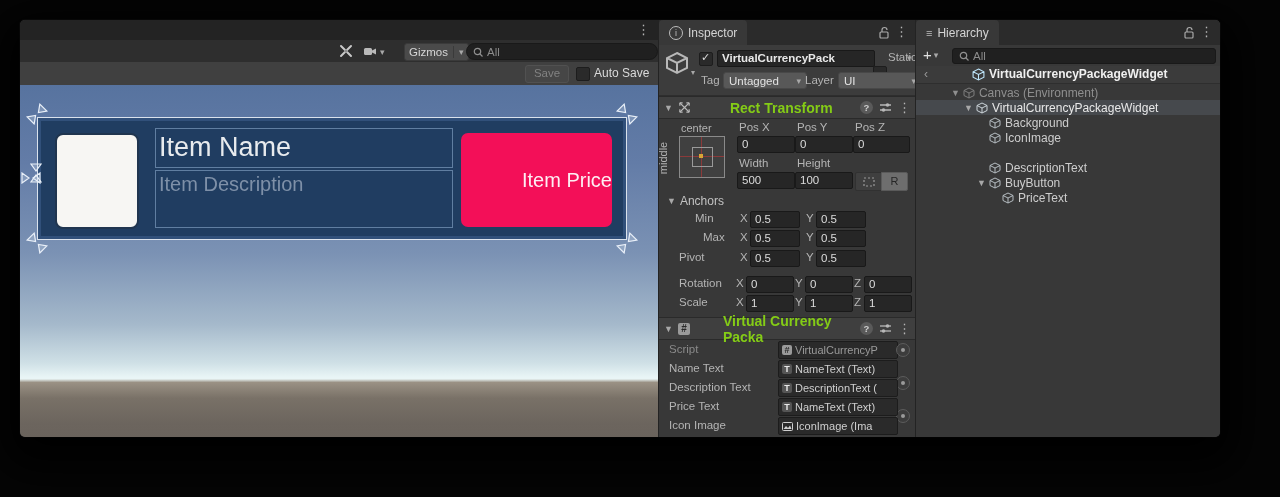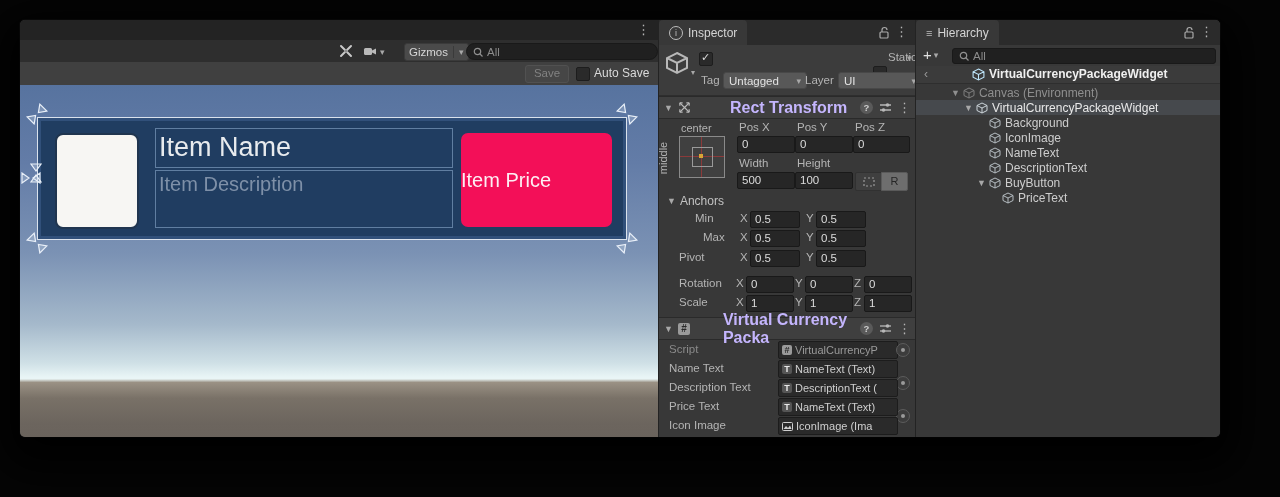--- a/index.html
+++ b/index.html
@@ -24,34 +24,34 @@
   .cbx{width:12px;height:12px;background:#2a2a2a;border:1px solid #1d1d1d;border-radius:2px;position:relative;cursor:pointer;}
   .cbx.on::after{content:"✓";position:absolute;left:1px;top:-2px;color:#dcdcdc;font-size:11px;}
   .viewport{left:0;top:65px;width:638px;height:352px;cursor:crosshair;
     background:linear-gradient(180deg,#57739f 0%,#637ca7 22%,#7b92b4 48%,#a5b9cb 68%,#cfe0e6 79%,#e9f5f6 83%,#e9f5f6 83.5%,#9a9184 84.5%,#797167 89%,#6c655e 96%,#6a635c 100%);}
   
   .widget{left:17px;top:97px;width:588px;height:121px;border:1px solid rgba(238,244,252,.9);
           background:#203d61;box-shadow:inset 0 0 0 3px #31507a;}
   .wbox{position:absolute;border:1px solid rgba(150,180,215,.55);}
   .icon-img{left:17px;top:15px;width:80px;height:92px;background:#f7f6f3;border:2px solid #20354f;border-radius:8px;}
   .price-btn{left:423px;top:15px;width:151px;height:94px;background:#f30f58;border-radius:7px;color:#fdeef3;
-             font-size:20px;display:flex;align-items:center;justify-content:flex-start;cursor:pointer;}
+             font-size:20px;display:flex;align-items:center;justify-content:flex-end;cursor:pointer;}
   .gizmo{width:22px;height:12px;}
   
   .panel{top:0;height:417px;background:#383838;border-left:1px solid #232323;}
   .tabbar{left:0;top:0;right:0;height:25px;background:#2b2b2b;border-bottom:1px solid #232323;}
   .tab{position:absolute;left:0;top:0;height:25px;background:#383838;border-radius:4px 4px 0 0;
        display:flex;align-items:center;gap:5px;padding:0 10px;color:#d4d4d4;font-size:12px;cursor:pointer;}
   .fld{background:#262626;border:1px solid #191919;border-radius:2px;color:#dcdcdc;font-size:11.5px;
        padding:0 4px;line-height:15px;height:15px;cursor:text;}
   .dd{background:#585858;border:1px solid #484848;border-radius:3px;color:#e2e2e2;font-size:11.5px;
       display:flex;align-items:center;justify-content:space-between;padding:0 5px;cursor:pointer;}
   .chdr{left:0;right:0;height:21px;background:#3f3f3f;border-top:1px solid #2a2a2a;border-bottom:1px solid #2a2a2a;
         display:flex;align-items:center;gap:5px;padding:0 5px;}
-  .chdr b{color:#c4b5fd;font-size:16px;}
+  .chdr b{color:#84cc16;font-size:14px;}
   .tri{color:#a8a8a8;font-size:9px;cursor:pointer;}
   .help{width:13px;height:13px;border-radius:50%;background:#5a5a5a;color:#cfcfcf;font-size:9.5px;font-weight:bold;
         text-align:center;line-height:13px;cursor:pointer;}
   .lbl{color:#b4b4b4;font-size:11.5px;}
   .pick{width:12px;height:12px;border-radius:50%;background:#3c3c3c;border:1px solid #5c5c5c;position:relative;cursor:pointer;}
   .pick::after{content:"";position:absolute;left:4px;top:4px;width:4px;height:4px;border-radius:50%;background:#9a9a9a;}
   .objfld{background:#2a2a2a;border:1px solid #1c1c1c;border-radius:2px;height:16px;display:flex;align-items:center;
           gap:3px;padding:0 3px;overflow:hidden;white-space:nowrap;color:#cfcfcf;font-size:11px;cursor:pointer;}
   .ticon{font-size:9px;font-weight:bold;color:#e8e8e8;background:#555;border-radius:2px;width:10px;height:10px;
          line-height:10px;text-align:center;flex:none;}
@@ -214,20 +214,21 @@
     </div>
 
     <div class="abs" style="left:0;top:25px;right:0;height:50px;background:#3c3c3c;border-bottom:1px solid #2e2e2e;">
       <div class="abs" style="left:6px;top:6px;">
         <svg width="24" height="24" viewBox="0 0 12 12">
               <use href="#cube" stroke="#b8b8b8"></use>
             </svg>
         <span class="tri" style="position:absolute;right:-6px;bottom:-2px;font-size:8px;">▾</span>
       </div>
       <div class="abs cbx on" style="left:40px;top:7px;"></div>
+      <div class="abs fld" style="left:58px;top:5px;width:148px;font-weight:bold;color:#e8e8e8;">VirtualCurrencyPack</div>
       <div class="abs cbx" style="left:214px;top:7px;"></div>
       <div class="abs lbl" style="left:229px;top:6px;">Static</div>
       <div class="abs tri" style="left:248px;top:8px;">▾</div>
       <div class="abs lbl" style="left:42px;top:29px;">Tag</div>
       <div class="abs dd" style="left:64px;top:27px;width:72px;height:15px;">
         <span>Untagged</span>
             <span class="tri">▾</span>
       </div>
       <div class="abs lbl" style="left:146px;top:29px;">Layer</div>
       <div class="abs dd" style="left:179px;top:27px;width:72px;height:15px;">
@@ -434,26 +435,20 @@
             <use href="#cube" stroke="#b5bcc1"></use>
           </svg>
       <span style="margin-left:4px;">IconImage</span>
     </div>
     <div class="trow" style="top:95px;">
       <svg width="12" height="12" viewBox="0 0 12 12" style="margin-left:73px;">
             <use href="#cube" stroke="#b5bcc1"></use>
           </svg>
       <span style="margin-left:4px;">Background</span>
     </div>
-    <div class="trow" style="top:125px;">
-      <svg width="12" height="12" viewBox="0 0 12 12" style="margin-left:73px;">
-            <use href="#cube" stroke="#b5bcc1"></use>
-          </svg>
-      <span style="margin-left:4px;">NameText</span>
-    </div>
     <div class="trow" style="top:140px;">
       <svg width="12" height="12" viewBox="0 0 12 12" style="margin-left:73px;">
             <use href="#cube" stroke="#b5bcc1"></use>
           </svg>
       <span style="margin-left:4px;">DescriptionText</span>
     </div>
     <div class="trow" style="top:155px;">
       <span class="tri" style="margin-left:61px;">▼</span>
       <svg width="12" height="12" viewBox="0 0 12 12" style="margin-left:3px;">
             <use href="#cube" stroke="#b5bcc1"></use>

